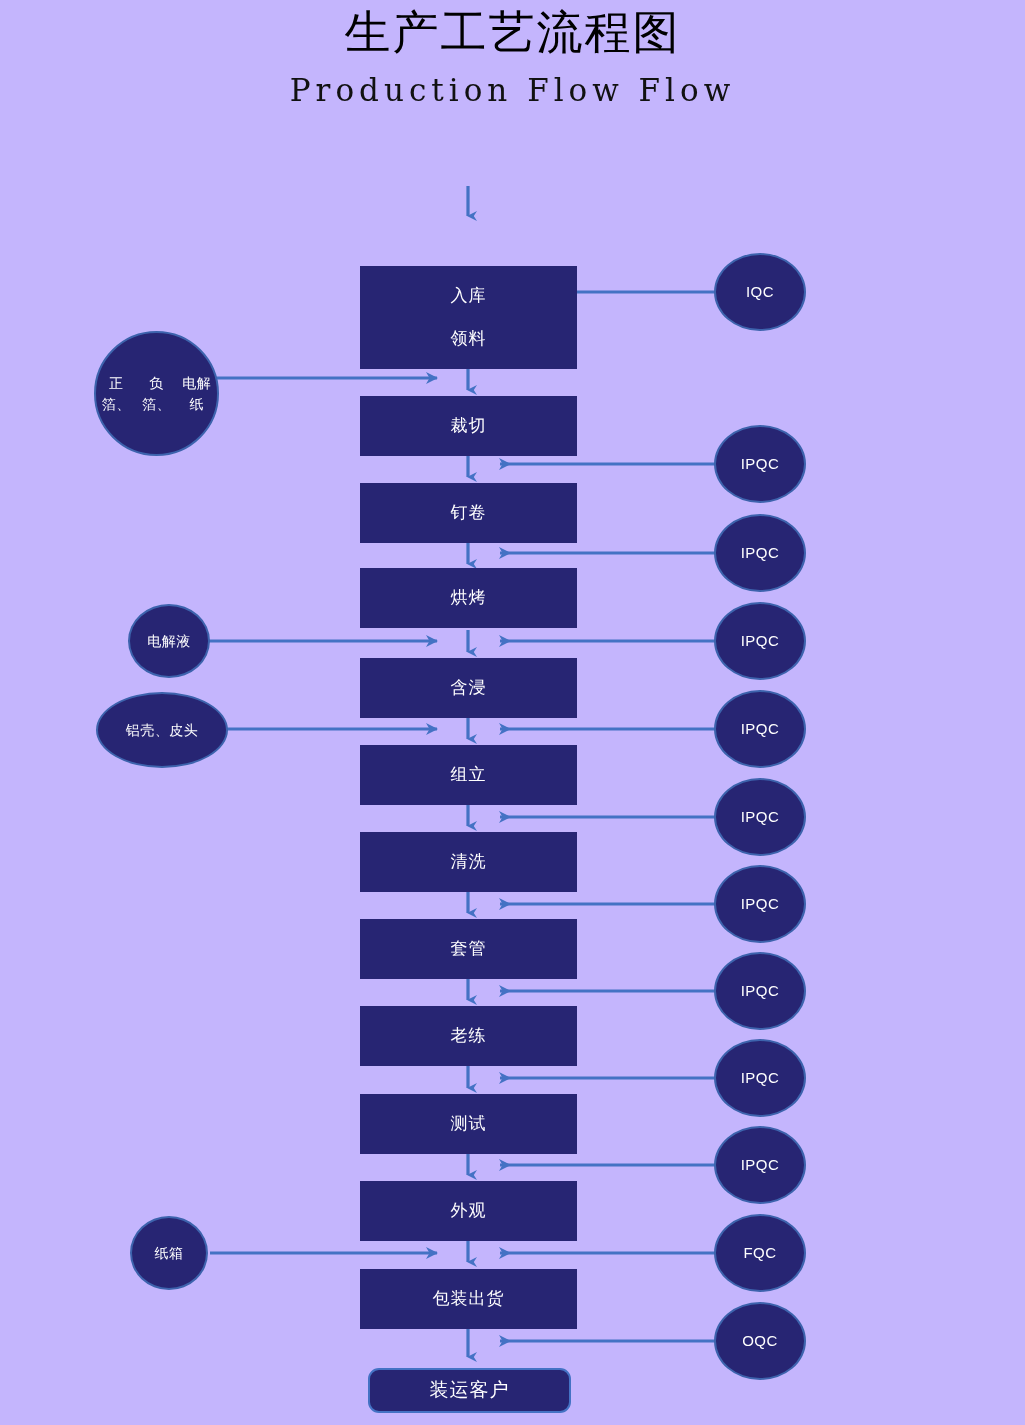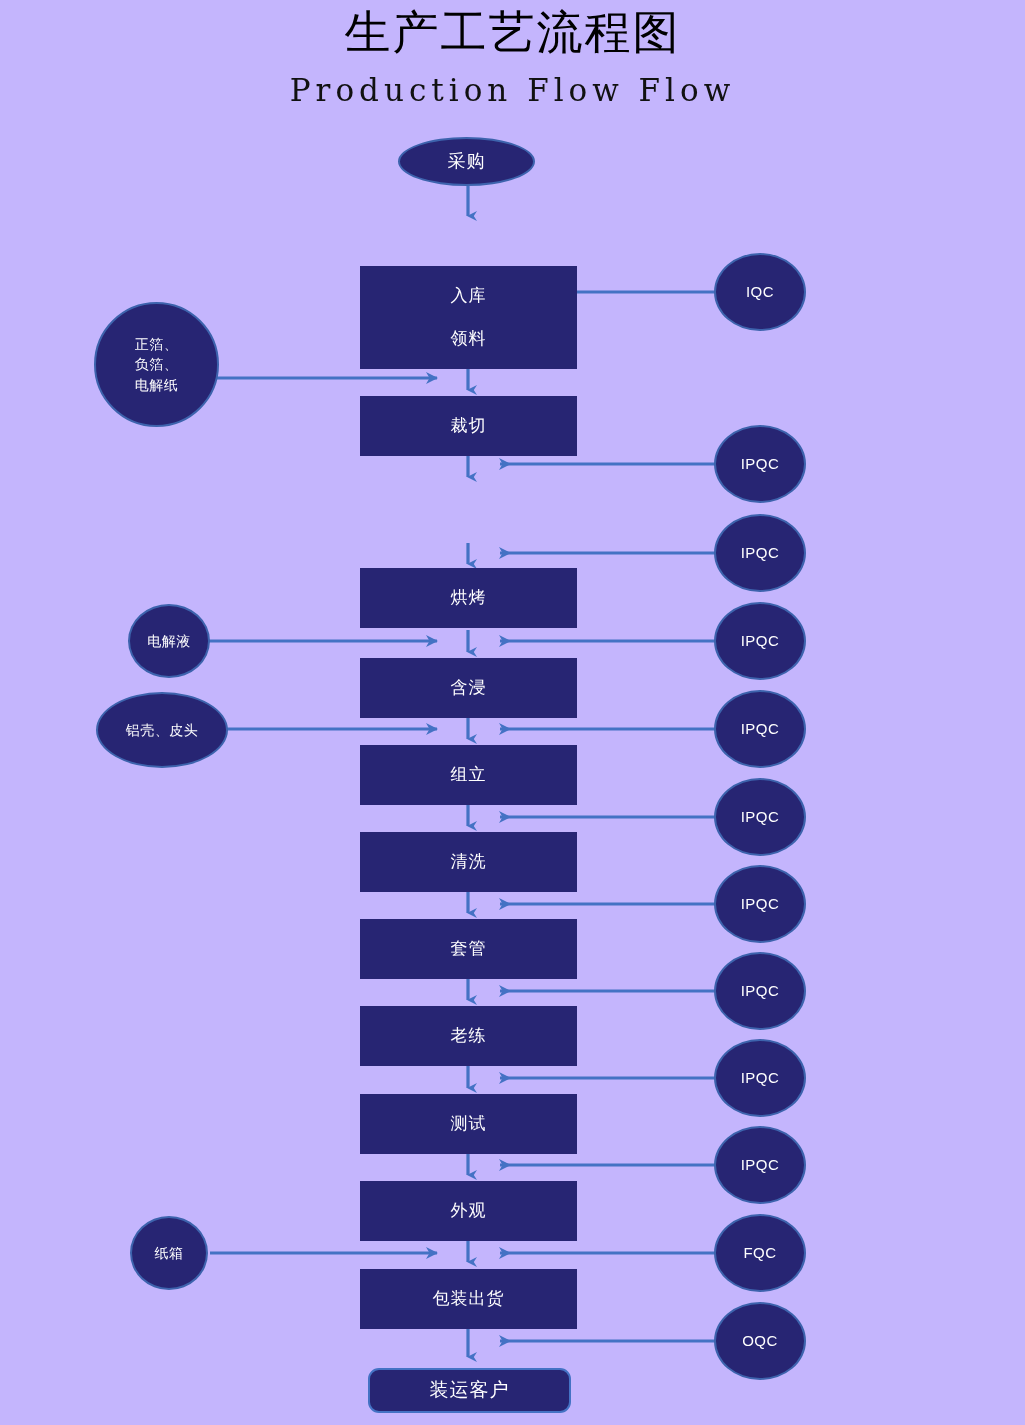--- a/index.html
+++ b/index.html
@@ -159,28 +159,28 @@
       <line x1="716" y1="1253" x2="500" y2="1253" marker-end="url(#aleft)"></line>
       <line x1="716" y1="1341" x2="500" y2="1341" marker-end="url(#aleft)"></line>
 
       <line x1="215" y1="378" x2="437" y2="378" marker-end="url(#aright)"></line>
       <line x1="206" y1="641" x2="437" y2="641" marker-end="url(#aright)"></line>
       <line x1="226" y1="729" x2="437" y2="729" marker-end="url(#aright)"></line>
       <line x1="210" y1="1253" x2="437" y2="1253" marker-end="url(#aright)"></line>
     </g>
   </svg>
 
-  <div class="node start-oval" style="left:398px; top:137px; width:137px; height:49px;">采购</div>
 
   <div class="node process" style="left:360px; top:222px; width:217px; height:60px;margin-top:44px;">入库</div>
 
   <div class="node process" style="left:360px; top:309px; width:217px; height:60px;">领料</div>
 
   <div class="node process" style="left:360px; top:396px; width:217px; height:60px;">裁切</div>
 
+  <div class="node process" style="left:360px; top:483px; width:217px; height:60px;">钉卷</div>
 
   <div class="node process" style="left:360px; top:568px; width:217px; height:60px;">烘烤</div>
 
   <div class="node process" style="left:360px; top:658px; width:217px; height:60px;">含浸</div>
 
   <div class="node process" style="left:360px; top:745px; width:217px; height:60px;">组立</div>
 
   <div class="node process" style="left:360px; top:832px; width:217px; height:60px;">清洗</div>
 
   <div class="node process" style="left:360px; top:919px; width:217px; height:60px;">套管</div>
@@ -212,21 +212,21 @@
   <div class="node qc-oval" style="left:714px; top:952px; width:92px; height:78px;">IPQC</div>
 
   <div class="node qc-oval" style="left:714px; top:1039px; width:92px; height:78px;">IPQC</div>
 
   <div class="node qc-oval" style="left:714px; top:1126px; width:92px; height:78px;">IPQC</div>
 
   <div class="node qc-oval" style="left:714px; top:1214px; width:92px; height:78px;">FQC</div>
 
   <div class="node qc-oval" style="left:714px; top:1302px; width:92px; height:78px;">OQC</div>
 
-  <div class="node material-oval" style="left:94px; top:302px; width:125px; height:125px; flex-direction:column;">
+  <div class="node material-oval" style="left:94px; top:331px; width:125px; height:125px; flex-direction:row;">
     <span>正箔、</span>
     <span>负箔、</span>
     <span>电解纸</span>
   </div>
 
   <div class="node material-oval" style="left:128px; top:604px; width:82px; height:74px;">电解液</div>
 
   <div class="node material-oval" style="left:96px; top:692px; width:132px; height:76px;">铝壳、皮头</div>
 
   <div class="node material-oval" style="left:130px; top:1216px; width:78px; height:74px;">纸箱</div>

